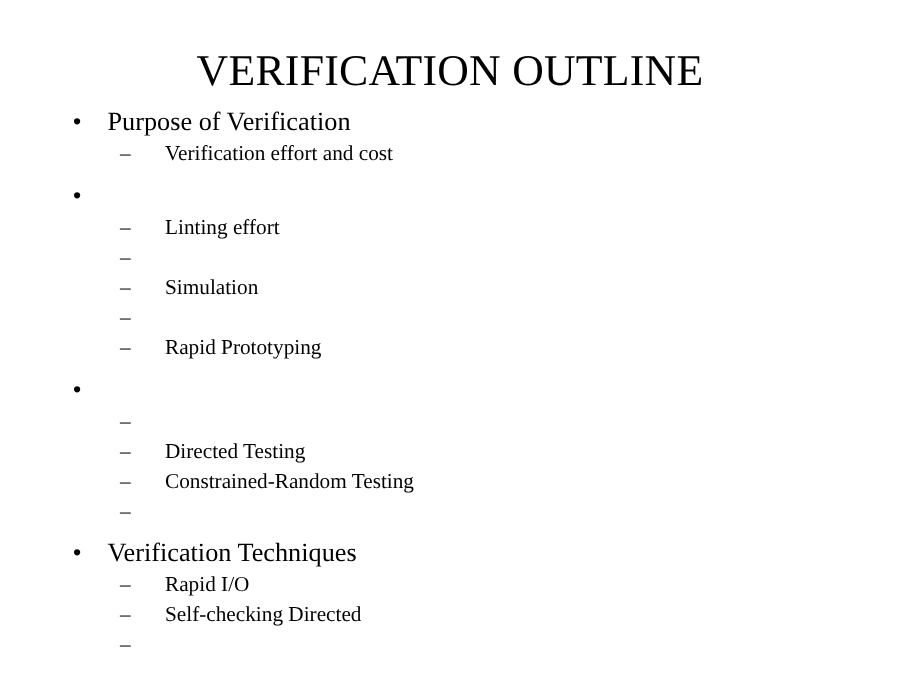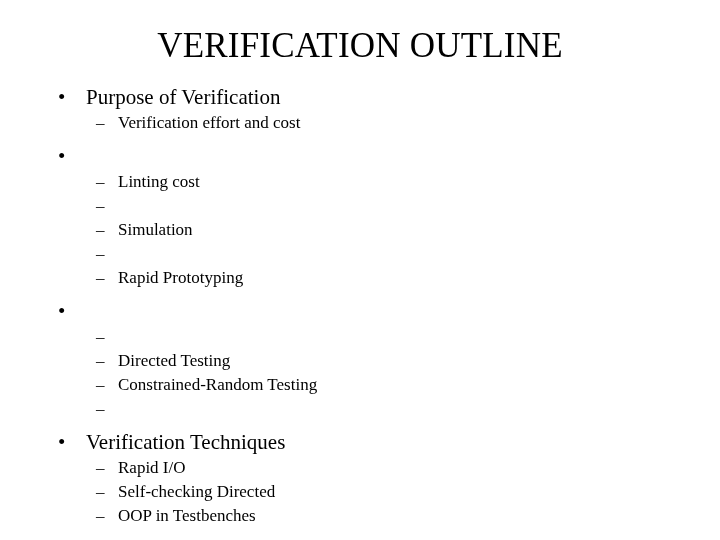--- a/index.html
+++ b/index.html
@@ -17,21 +17,21 @@
   .slide {
     position: relative;
     width: 720px;
     height: 540px;
     background: #ffffff;
   }
 
   
   .slide-title {
     position: absolute;
-    top: 26px;
+    top: 37px;
     left: 0;
     width: 720px;
     text-align: center;
     font-family: "Liberation Serif", "DejaVu Serif", serif;
     font-size: 35px;
     line-height: 40px;
     font-weight: 400;
     letter-spacing: 0.2px;
     color: #000000;
     white-space: nowrap;
@@ -81,20 +81,21 @@
   }
   .l2 .bullet {
     position: absolute;
     left: 96px;
     top: 0;
     font-size: 17px;
     line-height: 24px;
   }
   .l2 .txt {
     display: inline;
+    margin-left: 14px;
   }
 
   
   .group + .group > .l1 {
     margin-top: 8px;
   }
   .group-techniques > .l1 {
     margin-top: 10px;
   }
 </style>
@@ -117,21 +118,21 @@
         <span class="txt">Verification effort and cost</span>
       </div>
     </div>
 
     <div class="group group-tools">
       <div class="l1">
         <span class="bullet">•</span>
       </div>
       <div class="l2">
         <span class="bullet">–</span>
-        <span class="txt">Linting cost</span>
+        <span class="txt">Linting effort</span>
       </div>
       <div class="l2">
         <span class="bullet">–</span>
       </div>
       <div class="l2">
         <span class="bullet">–</span>
         <span class="txt">Simulation</span>
       </div>
       <div class="l2">
         <span class="bullet">–</span>
@@ -170,18 +171,17 @@
       <div class="l2">
         <span class="bullet">–</span>
         <span class="txt">Rapid I/O</span>
       </div>
       <div class="l2">
         <span class="bullet">–</span>
         <span class="txt">Self-checking Directed</span>
       </div>
       <div class="l2">
         <span class="bullet">–</span>
-        <span class="txt">OOP in Testbenches</span>
       </div>
     </div>
 
   </div>
 </div>
 
 </body></html>

